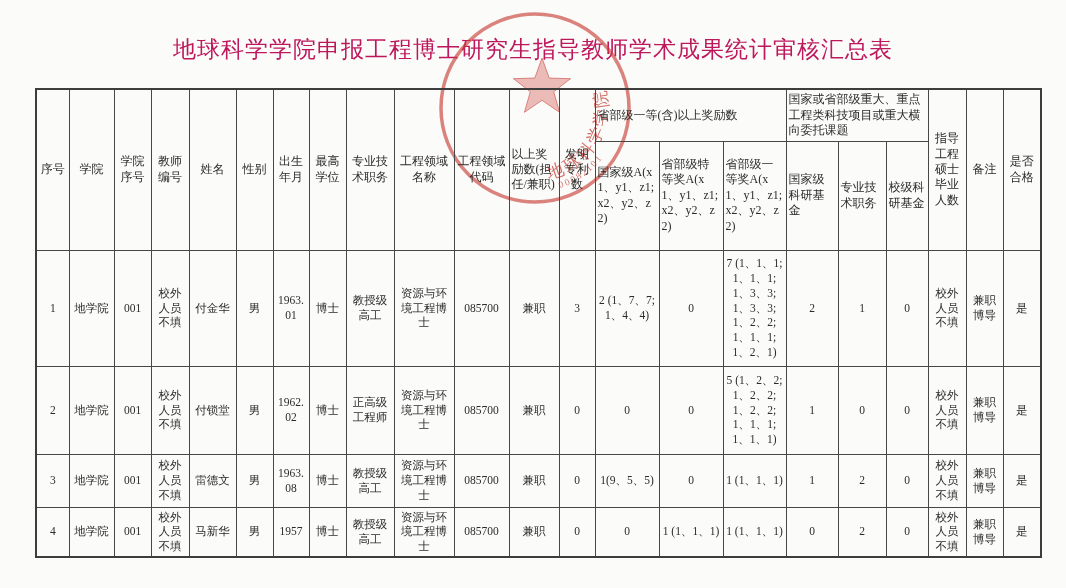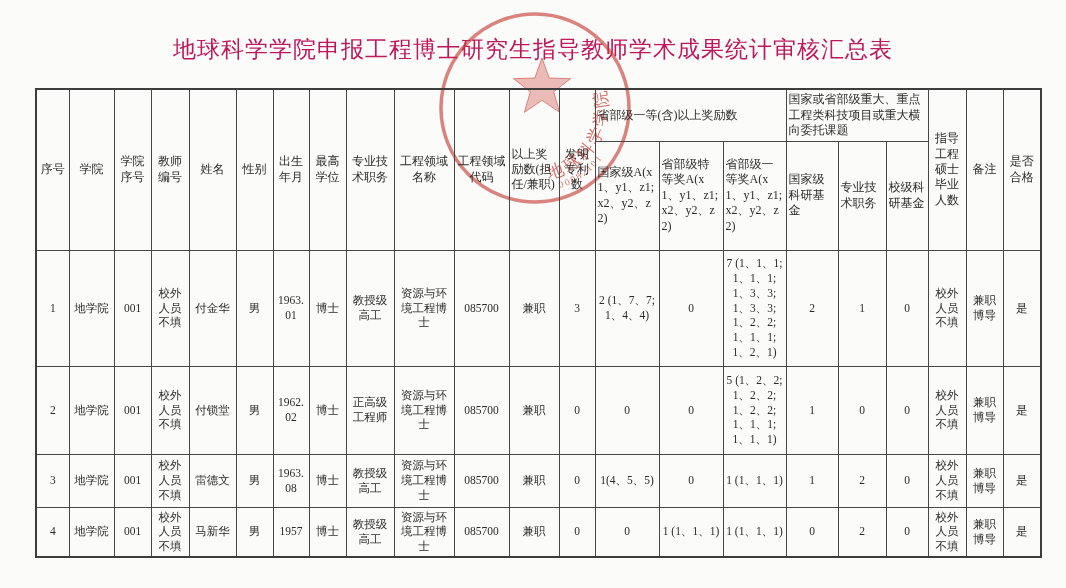--- a/index.html
+++ b/index.html
@@ -178,21 +178,21 @@
     <td>校外人员不填</td>
     <td>雷德文</td>
     <td>男</td>
     <td>1963.08</td>
     <td>博士</td>
     <td>教授级高工</td>
     <td>资源与环境工程博士</td>
     <td>085700</td>
     <td>兼职</td>
     <td>0</td>
-    <td>1(4、5、5)</td>
+    <td>1(9、5、5)</td>
     <td>0</td>
     <td>1 (1、1、1)</td>
     <td>1</td>
     <td>2</td>
     <td>0</td>
     <td>校外人员不填</td>
     <td>兼职博导</td>
     <td>是</td>
   </tr>
 

